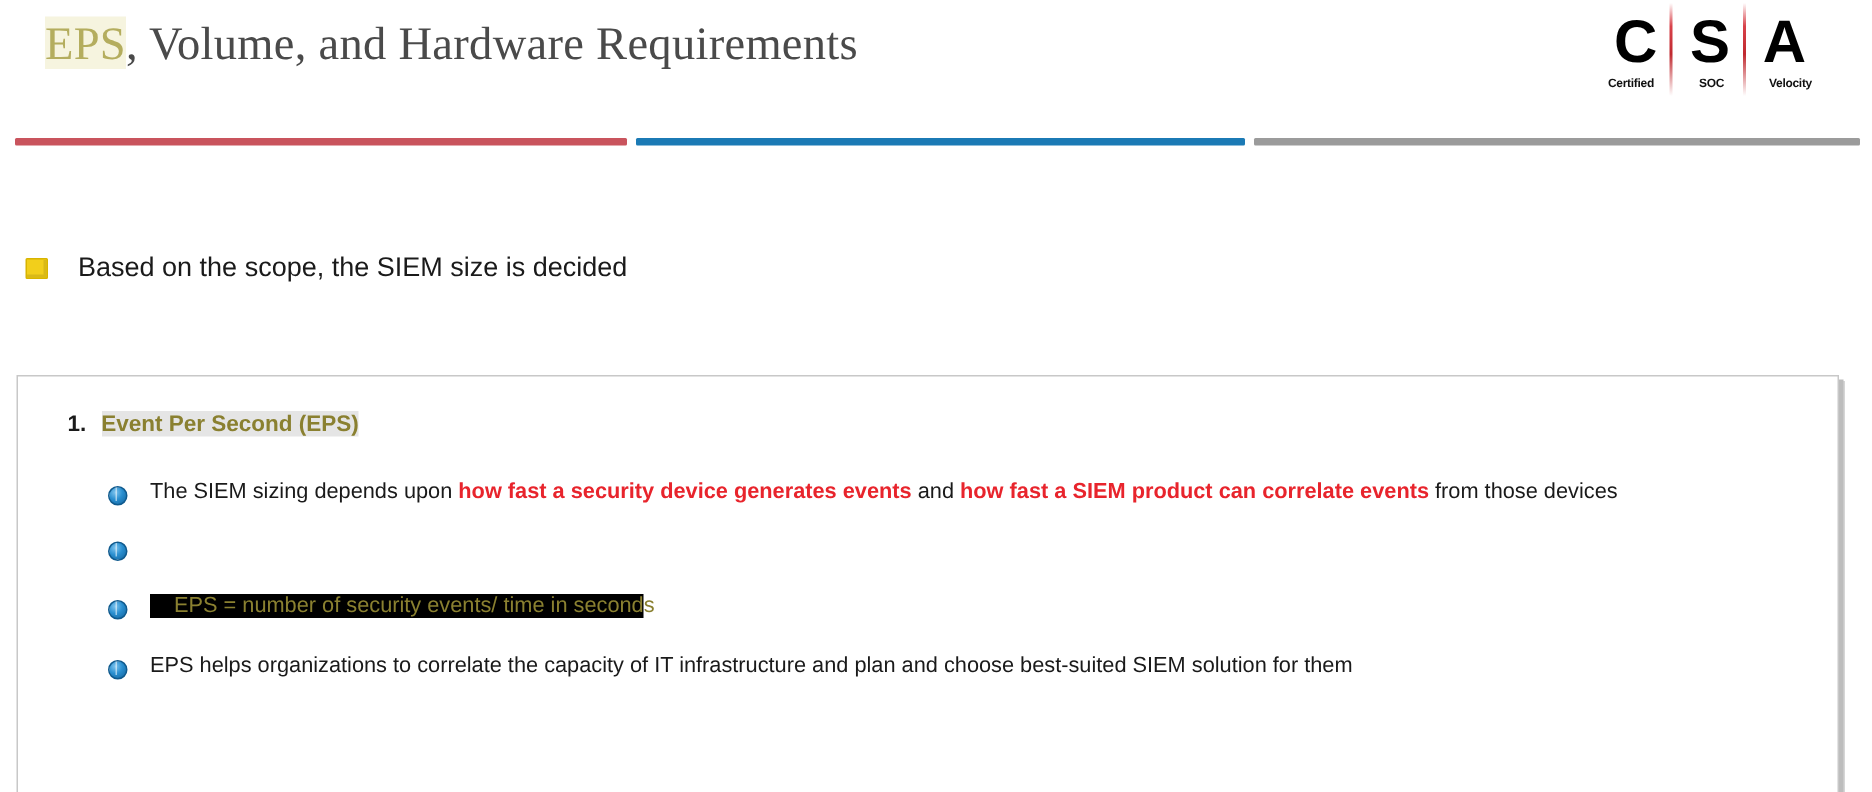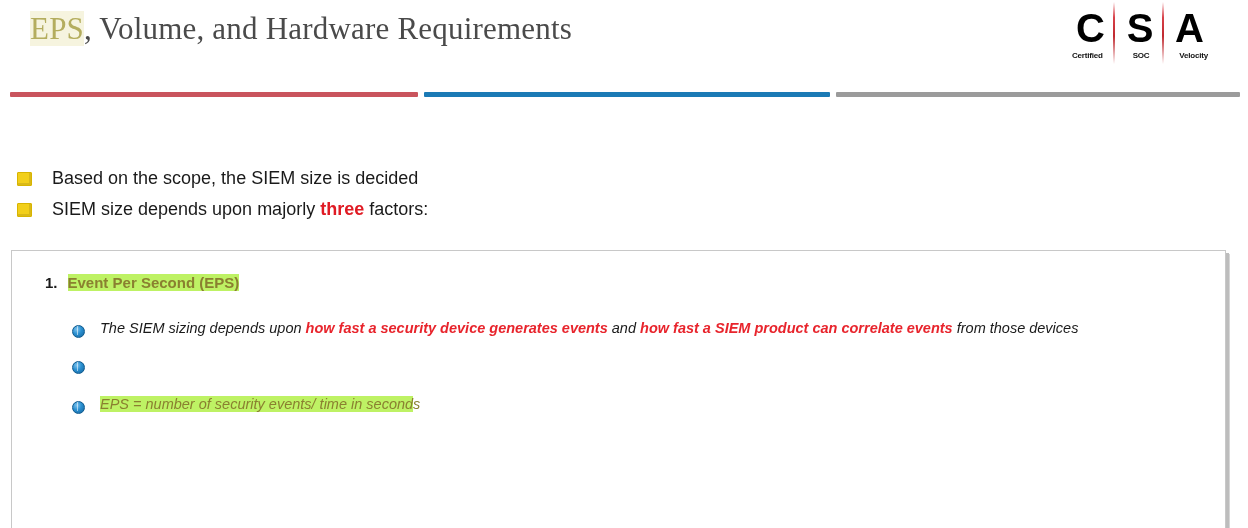--- a/index.html
+++ b/index.html
@@ -158,34 +158,33 @@
   #numbered-item .item-number {
     font-size: 15px;
     font-weight: bold;
     color: #1a1a1a;
   }
   #numbered-item .item-label {
     margin-left: 10px;
     font-size: 15px;
     font-weight: bold;
     color: #8a8030;
-    background: #bef264;
+    background: #e5e5e5;
   }
 
   #sub-bullets {
     position: absolute;
     left: 60px;
     top: 68px;
     right: 26px;
   }
   .sub-bullet-row {
     display: flex;
-    align-items: flex-end;
+    align-items: flex-start;
     margin-bottom: 18px;
-    font-style: italic;
   }
   .sub-bullet-row.tight { margin-bottom: 21px; }
   .globe-icon {
     flex: 0 0 auto;
     width: 11px;
     height: 11px;
     margin-top: 5px;
     border-radius: 50%;
     background: radial-gradient(circle at 35% 30%, #7fc4ee 0%, #2a8fd0 45%, #13639c 100%);
     border: 1px solid #0f5a8e;
@@ -207,21 +206,22 @@
     color: #1a1a1a;
   }
   .sub-bullet-text .hl-red {
     color: #e8242c;
     font-weight: bold;
   }
   .sub-bullet-text.olive {
     color: #8a8030;
   }
   .sub-bullet-text.olive .hl-olive {
-    background: #bef264;
+    background: #000000;
+    padding-left: 16px;
   }
 </style>
 </head>
 <body>
 
 <div id="slide-header">
 
   <div id="page-title"><span class="title-accent">EPS</span><span>, Volume, and Hardware Requirements</span></div>
 
   <div id="brand-logo">
@@ -246,24 +246,20 @@
   <div class="rule-bar bar-gray"></div>
 </div>
 
 <div id="top-bullets">
 
   <div class="top-bullet-row">
     <span class="bullet-square"></span>
     <span class="top-bullet-text"><span>Based on the scope, the SIEM size is decided</span></span>
   </div>
 
-  <div class="top-bullet-row">
-    <span class="bullet-square"></span>
-    <span class="top-bullet-text"><span>SIEM size depends upon majorly </span><span class="hl-red">three</span><span> factors:</span></span>
-  </div>
 
 </div>
 
 <div id="content-box">
 
   <div id="numbered-item">
     <span class="item-number">1.</span>
     <span class="item-label">Event Per Second (EPS)</span>
   </div>
 
@@ -276,15 +272,19 @@
 
     <div class="sub-bullet-row tight">
       <span class="globe-icon"></span>
     </div>
 
     <div class="sub-bullet-row tight">
       <span class="globe-icon"></span>
       <span class="sub-bullet-text olive"><span class="hl-olive">EPS = number of security events/ time in second</span><span>s</span></span>
     </div>
 
+    <div class="sub-bullet-row">
+      <span class="globe-icon"></span>
+      <span class="sub-bullet-text"><span>EPS helps organizations to correlate the capacity of IT infrastructure and plan and choose best-suited SIEM solution for them</span></span>
+    </div>
 
   </div>
 </div>
 
 </body></html>

